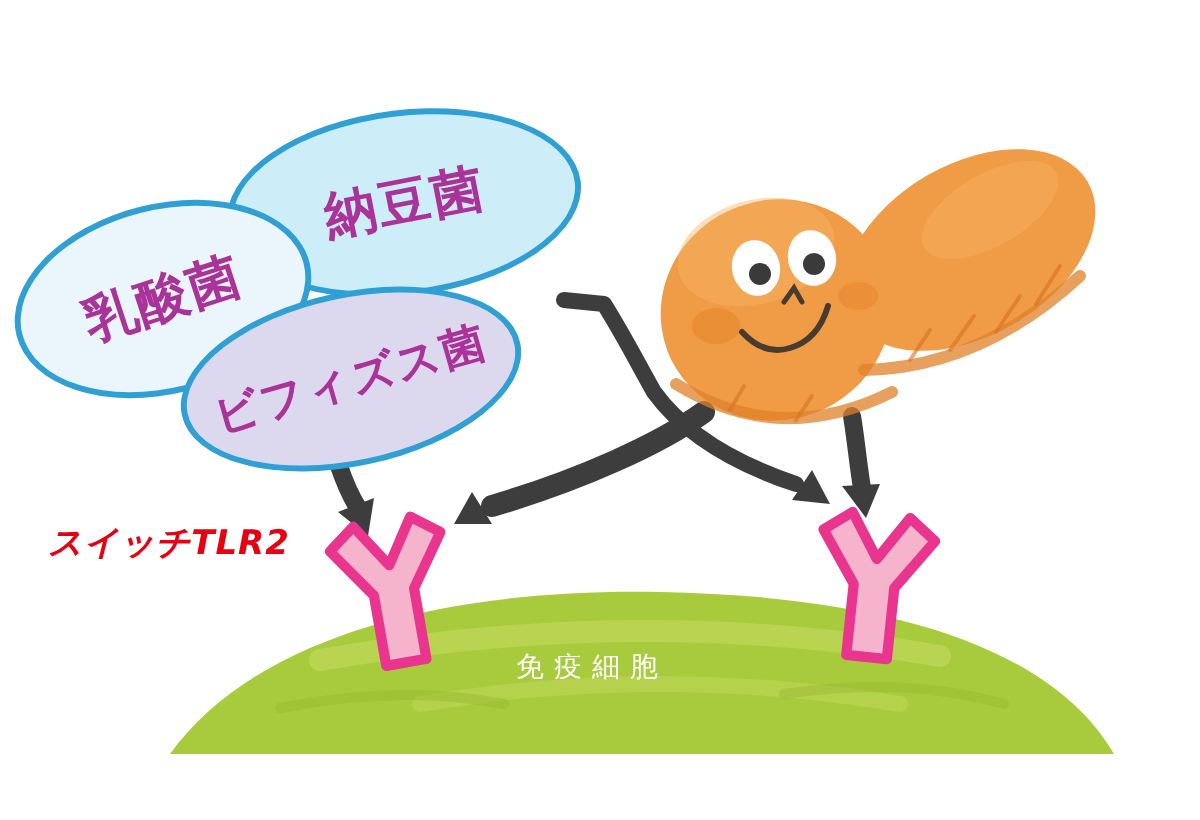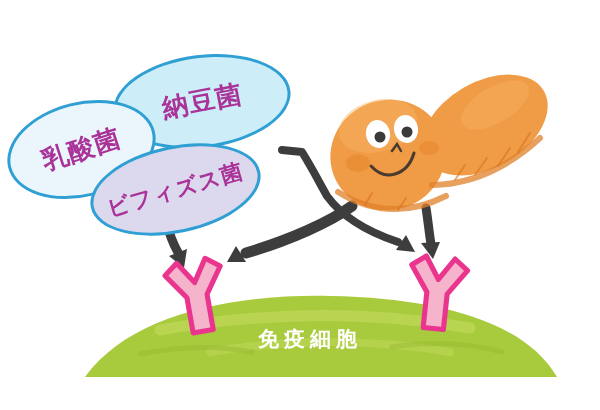--- a/index.html
+++ b/index.html
@@ -25,21 +25,21 @@
   }
   .bubble-bifizusu span{font-size:22px;}
   .tlr-label{
     position:absolute;color:var(--c-accent-red,#e60012);font-weight:bold;font-style:italic;
     font-size:17px;white-space:nowrap;letter-spacing:0.5px;
   }
   .tlr-left{left:24px;top:260px;}
   .tlr-right{left:453px;top:247px;}
   .ground-label{
     position:absolute;left:258px;top:325px;color:var(--c-ground-text,#ffffff);
-    font-weight:bold;font-size:21px;letter-spacing:5px;white-space:nowrap;
+    font-weight:normal;font-size:14px;letter-spacing:5px;white-space:nowrap;
   }
 </style>
 </head>
 <body>
 
 <div class="stage">
 
   <svg class="layer" width="600" height="410" viewBox="0 0 600 410">
 
     <g>
@@ -105,15 +105,16 @@
   <div class="bubble bubble-natto">
     <span>納豆菌</span>
   </div>
   <div class="bubble bubble-nyusan">
     <span>乳酸菌</span>
   </div>
   <div class="bubble bubble-bifizusu">
     <span>ビフィズス菌</span>
   </div>
 
+  <div class="tlr-label tlr-left">スイッチTLR2</div>
 
   <div class="ground-label">免疫細胞</div>
 </div>
 
 </body></html>

